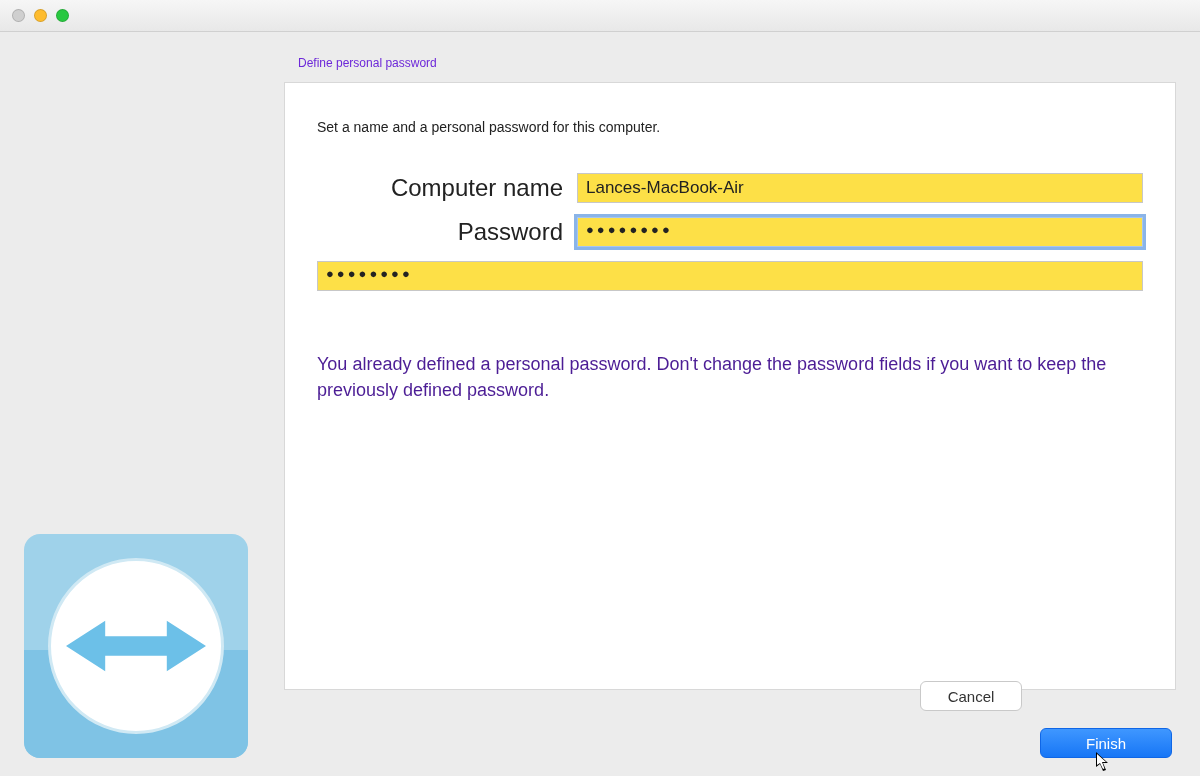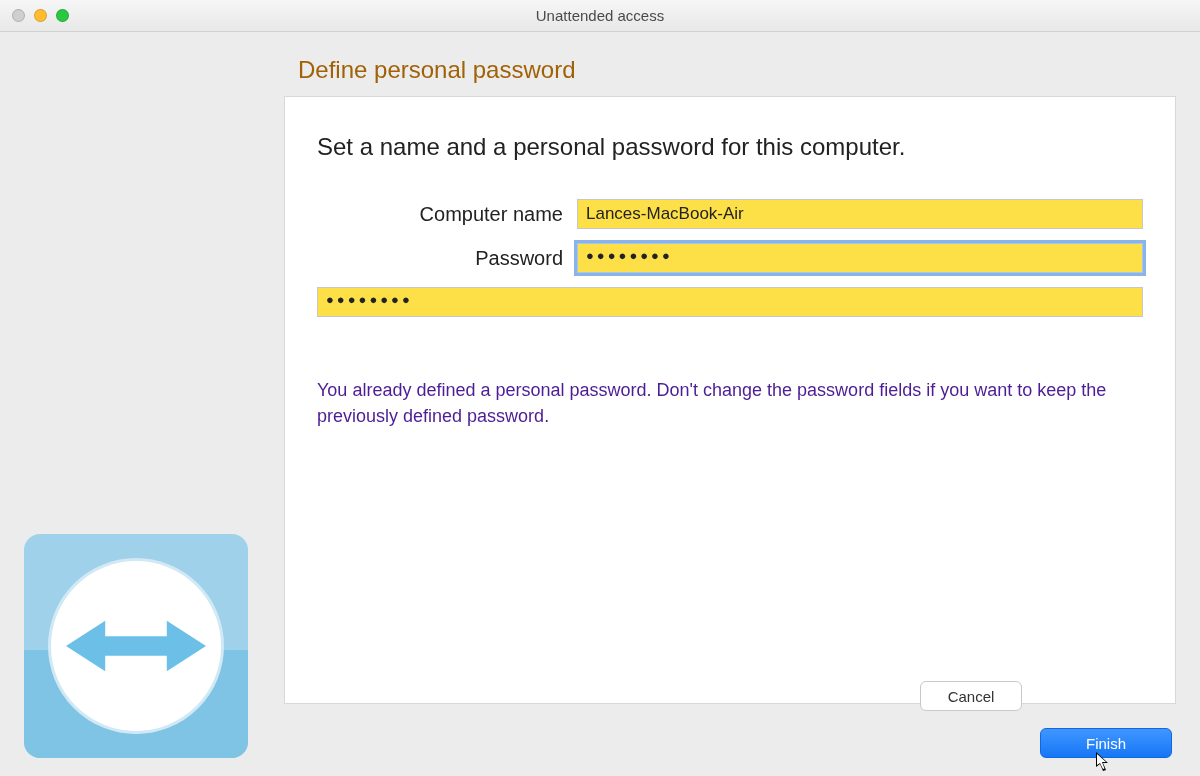--- a/index.html
+++ b/index.html
@@ -32,36 +32,36 @@
     .titlebar-title {
       position: absolute;
       left: 0; right: 0;
       text-align: center;
       font-size: 15px;
       color: #4a4a4a;
       pointer-events: none;
     }
     
     .section-header {
-      font-size: 24px;
-      color: #a16207;
+      font-size: 12px;
+      color: #6d28d9;
       padding: 24px 8px 12px 298px;
     }
     
     .panel {
       background: #fff;
       border: 1px solid #d8d8d8;
       margin: 0 24px 0 284px;
       height: 608px;
       padding: 36px 32px 24px 32px;
       position: relative;
     }
-    .intro { font-size: 24px; color: #222; margin-bottom: 38px; }
+    .intro { font-size: 14px; color: #222; margin-bottom: 38px; }
     .form-row { display: flex; align-items: center; margin-bottom: 14px; }
-    .form-label { width: 260px; text-align: right; padding-right: 14px; font-size: 20px; color: #222; }
+    .form-label { width: 260px; text-align: right; padding-right: 14px; font-size: 24px; color: #222; }
     .form-input {
       flex: 1;
       height: 30px;
       border: 1px solid #c7c7c7;
       font-size: 17px;
       padding: 2px 8px;
       background: #fde047;
       color: #222;
     }
     .form-input.focus {
@@ -119,21 +119,20 @@
   </style>
 </head>
 <body>
 
 <div class="titlebar">
   <div class="traffic-lights">
     <div class="tl close"></div>
     <div class="tl min"></div>
     <div class="tl zoom"></div>
   </div>
-  <div class="titlebar-title">Unattended access</div>
 </div>
 
 <div class="section-header">Define personal password</div>
 
 <div class="panel">
   <div class="intro">Set a name and a personal password for this computer.</div>
 
   <div class="form-row">
     <div class="form-label">Computer name</div>
     <input class="form-input" type="text" value="Lances-MacBook-Air" style="">

